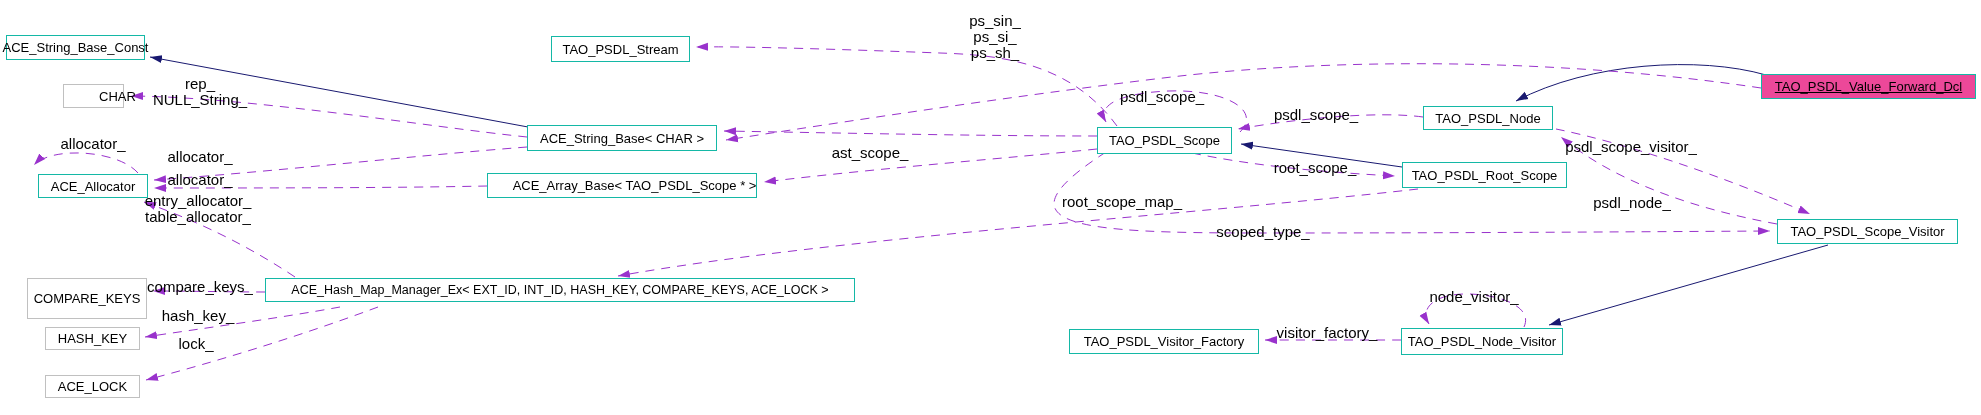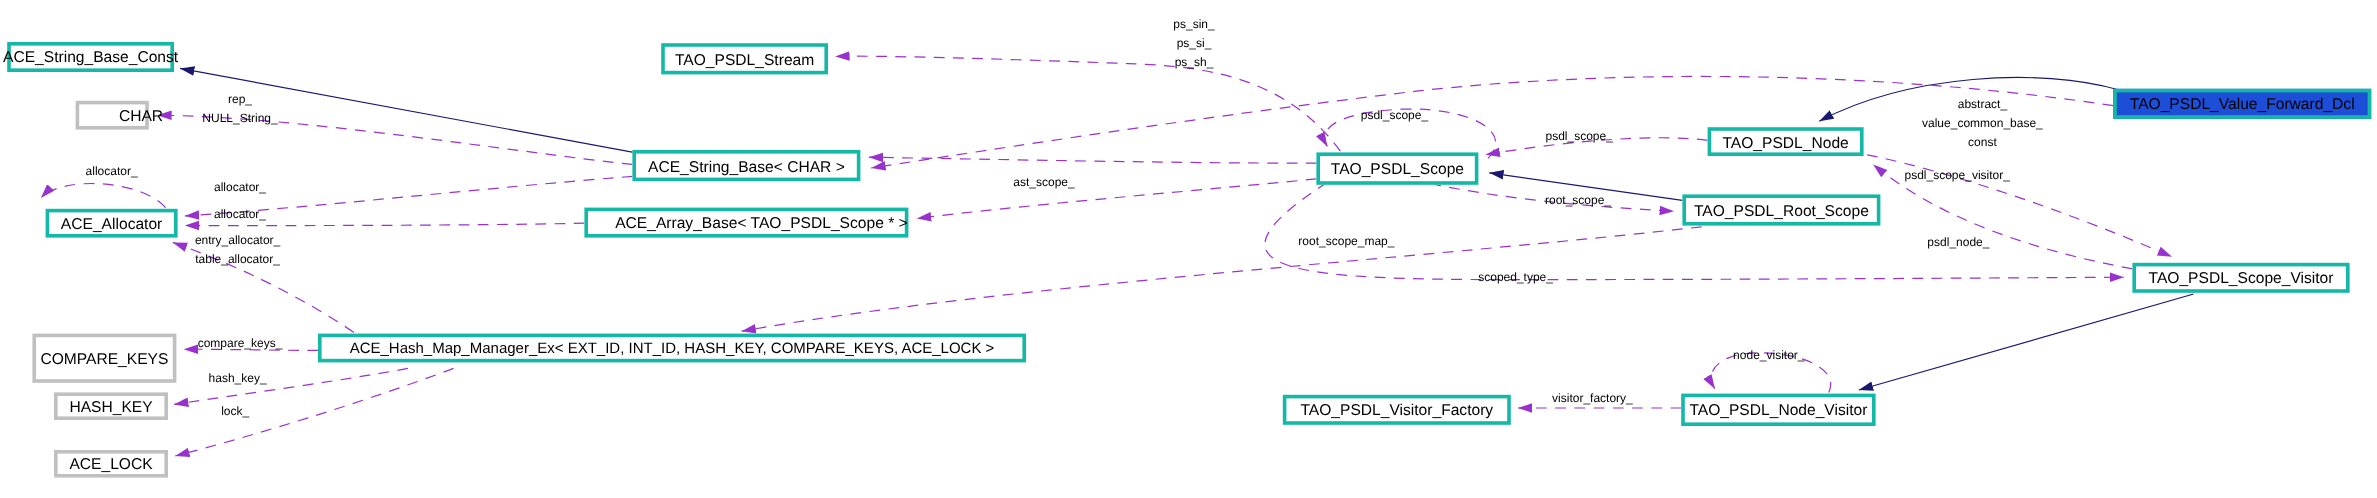--- a/index.html
+++ b/index.html
@@ -9,33 +9,33 @@
     background:#ffffff;
     overflow:hidden;
   }
   #edge-layer{position:absolute;left:0;top:0;}
   .node{
     position:absolute;
     display:flex;
     align-items:center;
     justify-content:center;
     box-sizing:border-box;
-    border:3px solid #14b8a6;
+    border:1px solid #14b8a6;
     background:#ffffff;
     color:#000000;
     font-size:13px;
     white-space:nowrap;
     z-index:2;
   }
   .node.light{border-color:#c0c0c0;}
-  .node.highlight{background:#1d4ed8;}
+  .node.highlight{background:#ec4899;text-decoration:underline;}
   .edge-label{
     position:absolute;
     transform:translateX(-50%);
-    font-size:10px;
+    font-size:15px;
     line-height:16px;
     color:#000000;
     text-align:center;
     white-space:nowrap;
     z-index:1;
   }
 </style>
 </head>
 <body>
 
@@ -134,25 +134,20 @@
     </div>
     <div class="edge-label" style="left: 1315px; top: 160px;">
       <div>root_scope_</div>
     </div>
     <div class="edge-label" style="left: 1122px; top: 194px;">
       <div>root_scope_map_</div>
     </div>
     <div class="edge-label" style="left: 1263px; top: 224px;">
       <div>scoped_type_</div>
     </div>
-    <div class="edge-label" style="left: 1652px; top: 80px;">
-      <div>abstract_</div>
-      <div>value_common_base_</div>
-      <div>const</div>
-    </div>
     <div class="edge-label" style="left: 1631px; top: 139px;">
       <div>psdl_scope_visitor_</div>
     </div>
     <div class="edge-label" style="left: 1632px; top: 195px;">
       <div>psdl_node_</div>
     </div>
     <div class="edge-label" style="left: 1327px; top: 325px;">
       <div>visitor_factory_</div>
     </div>
     <div class="edge-label" style="left: 1474px; top: 289px;">

